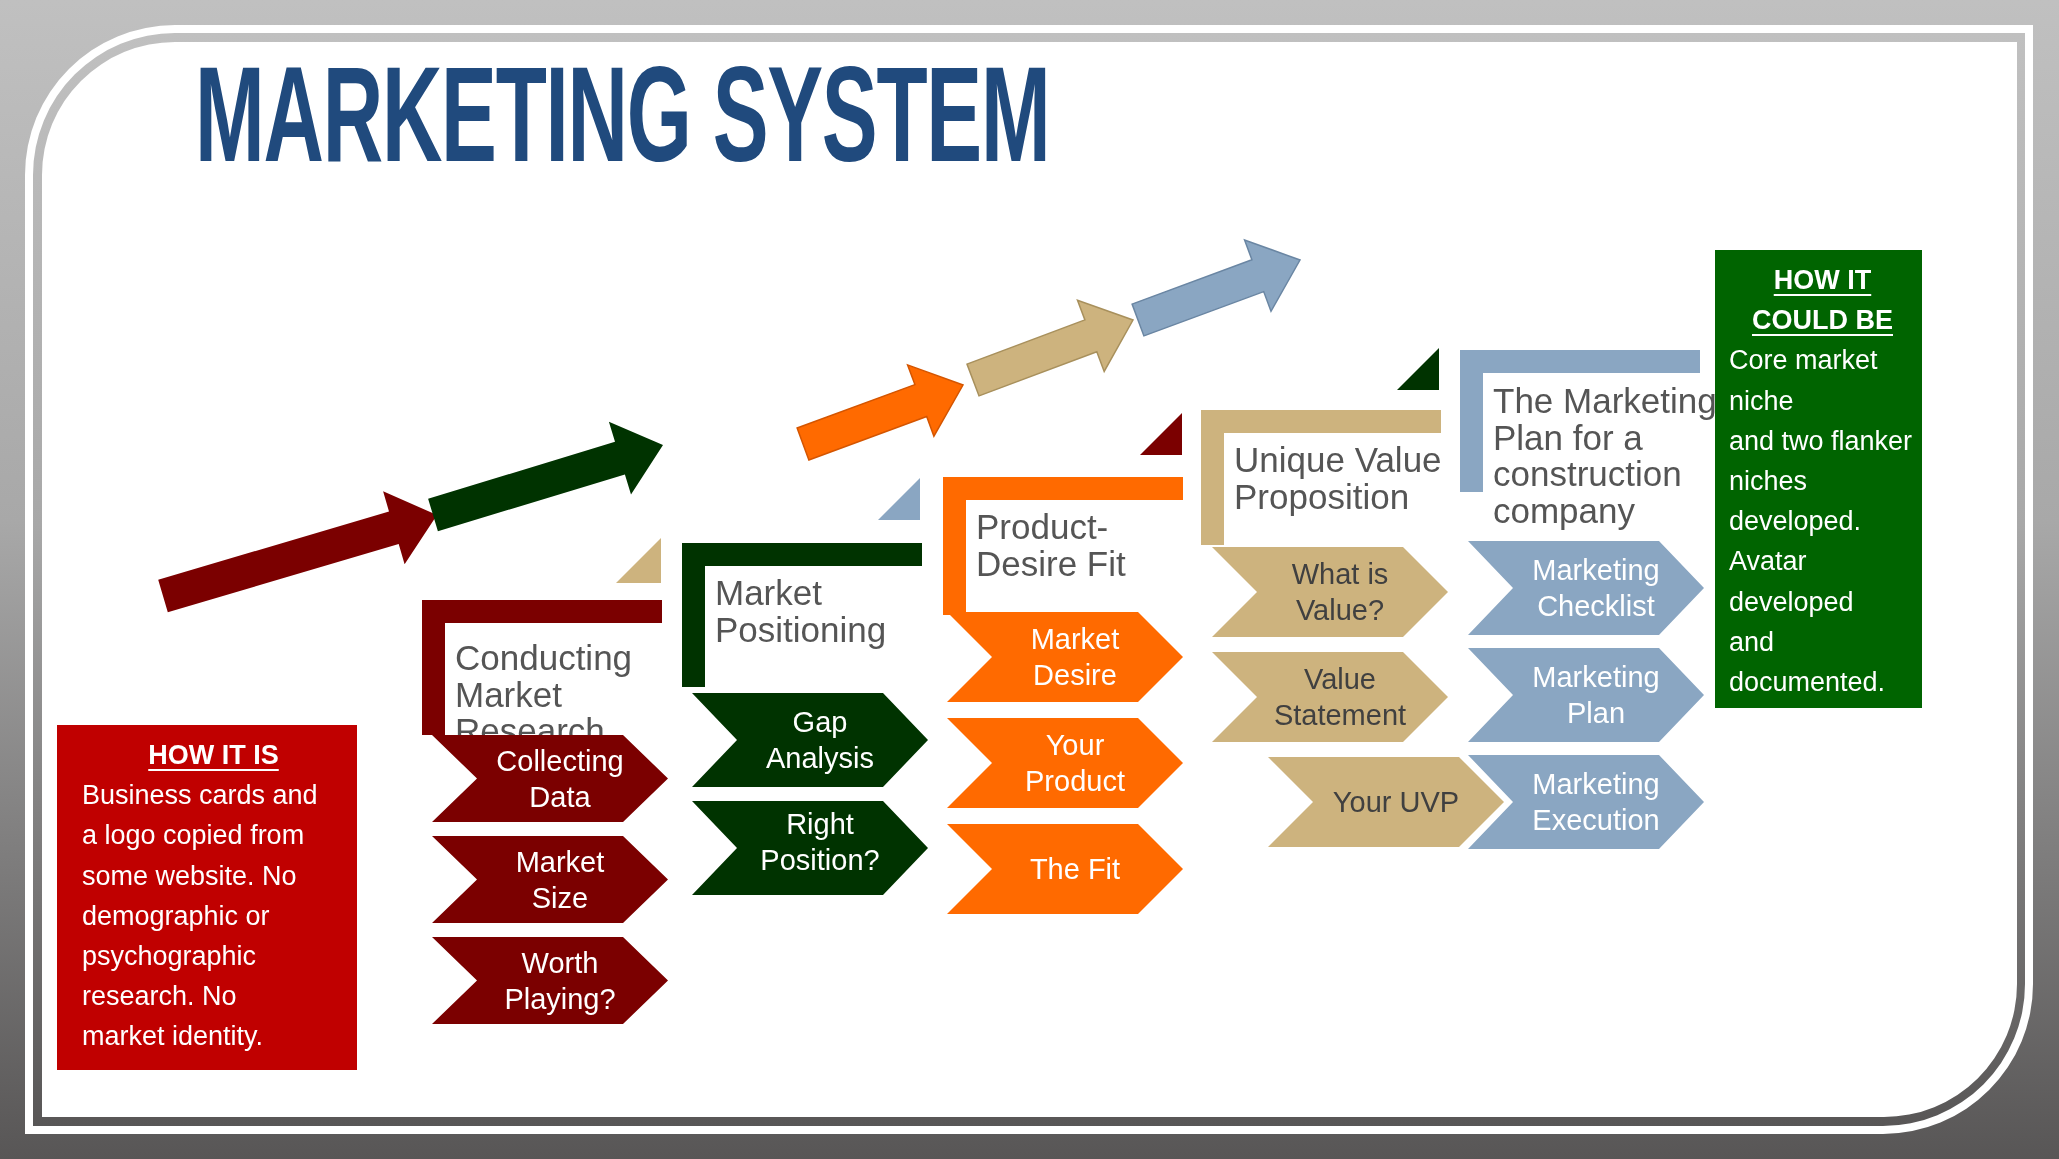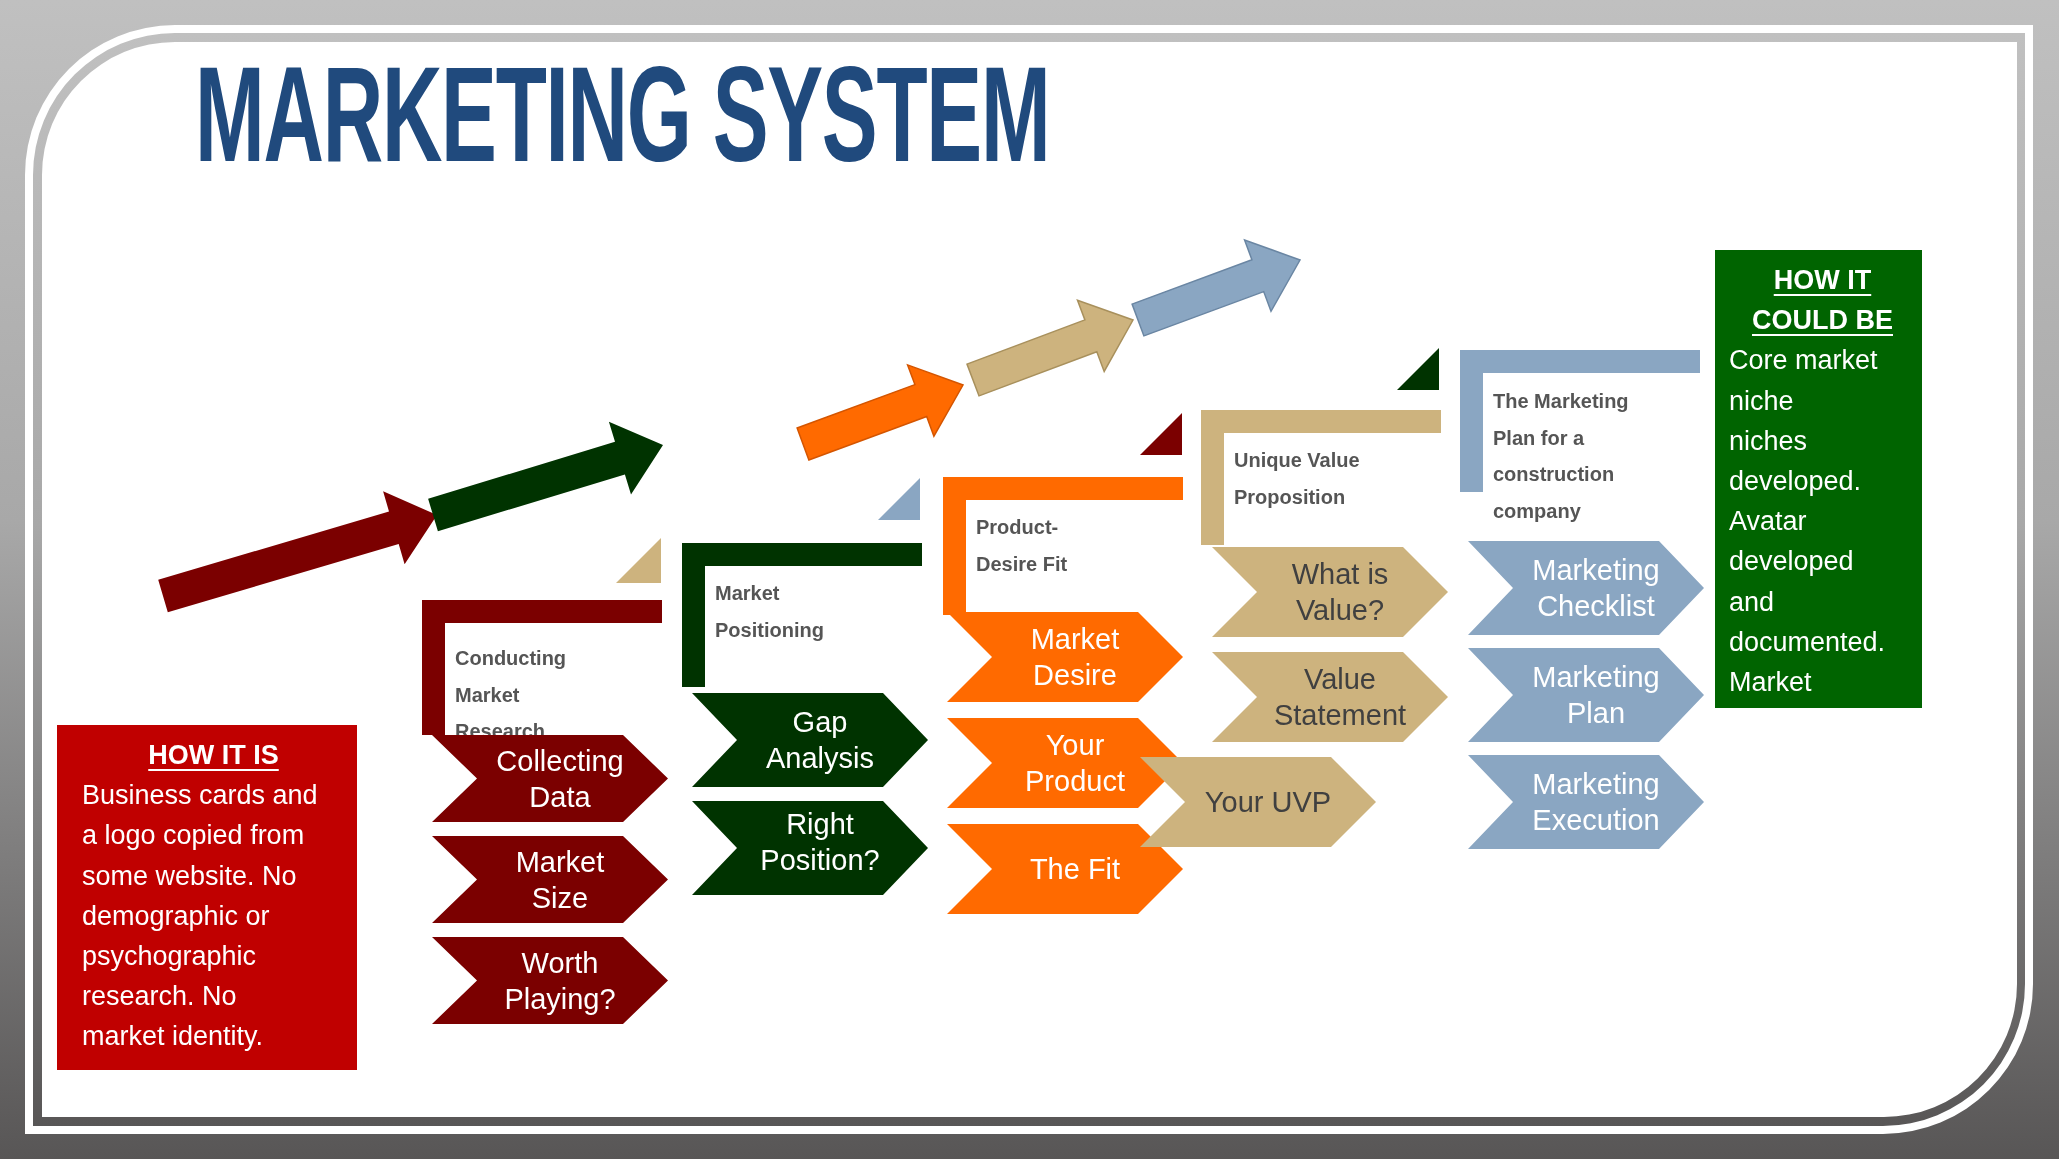--- a/index.html
+++ b/index.html
@@ -11,21 +11,21 @@
     font-size:135px; line-height:125px; letter-spacing:-2px; white-space:nowrap;
     transform-origin:left top; transform:scaleX(0.62);
   }
   .box { position:absolute; color:#fff; font-family:"Liberation Sans", sans-serif; font-size:27px; line-height:40.2px; box-sizing:border-box; }
   .box .hd { text-align:center; font-weight:bold; text-decoration:underline; text-underline-offset:5px; }
   .box-red { left:57px; top:725px; width:300px; height:345px; background:#c00000; padding:10px 12px 0 25px; }
   .box-green { left:1715px; top:250px; width:207px; height:458px; background:#006400; padding:10px 6px 0 14px; }
   .bracket { position:absolute; }
   .bracket .bar-top { position:absolute; left:0; top:0; height:23px; }
   .bracket .bar-left { position:absolute; left:0; top:0; width:23px; }
-  .bracket .label { position:absolute; left:33px; font-family:"Liberation Sans", sans-serif; font-size:20px; line-height:36.5px; color:#555; white-space:nowrap;font-weight:bold; }
+  .bracket .label { position:absolute; left:33px; font-family:"Liberation Sans", sans-serif; font-size:35px; line-height:36.5px; color:#555; white-space:nowrap; }
   .chev { position:absolute; width:236px;text-decoration:underline; }
   .chev svg { position:absolute; left:0; top:0; }
   .chev .txt { position:absolute; left:45px; right:25px; top:0; bottom:0; display:flex; align-items:center; justify-content:center; text-align:center; font-family:"Liberation Sans", sans-serif; font-size:29px; line-height:36px; color:#fff; }
   .chev.tan .txt { color:#404040; }
   .tri { position:absolute; }
 </style>
 </head>
 <body>
 
 <svg class="frame" width="2059" height="1159" viewBox="0 0 2059 1159">
@@ -59,20 +59,21 @@
   <div>some website. No</div>
   <div>demographic or</div>
   <div>psychographic</div>
   <div>research. No</div>
   <div>market identity.</div>
 </div>
 
 <div class="box box-green">
   <div class="hd">HOW IT COULD BE</div>
   <div>Core market niche</div>
+  <div>and two flanker</div>
   <div>niches developed.</div>
   <div>Avatar developed</div>
   <div>and documented.</div>
   <div>Market opportunity</div>
   <div>quantified.  Niche</div>
   <div>know who you are</div>
   <div>and how to contact</div>
   <div>you.</div>
 </div>
 
@@ -221,21 +222,21 @@
       <svg width="236" height="90">
         <polygon points="0,0 191,0 236,45 191,90 0,90 45,45" fill="#cdb37e"></polygon>
       </svg>
       <div class="txt">
         <div>
           <div>Value</div>
           <div>Statement</div>
         </div>
       </div>
     </div>
-    <div class="chev tan" style="left: 1140px; top: 757px; height: 90px;">
+    <div class="chev tan" style="left: 1268px; top: 757px; height: 90px;">
       <svg width="236" height="90">
         <polygon points="0,0 191,0 236,45 191,90 0,90 45,45" fill="#cdb37e"></polygon>
       </svg>
       <div class="txt">
         <div>
           <div>Your UVP</div>
         </div>
       </div>
     </div>
     <svg class="tri" width="42" height="42" style="left: 1397px; top: 348px;">

